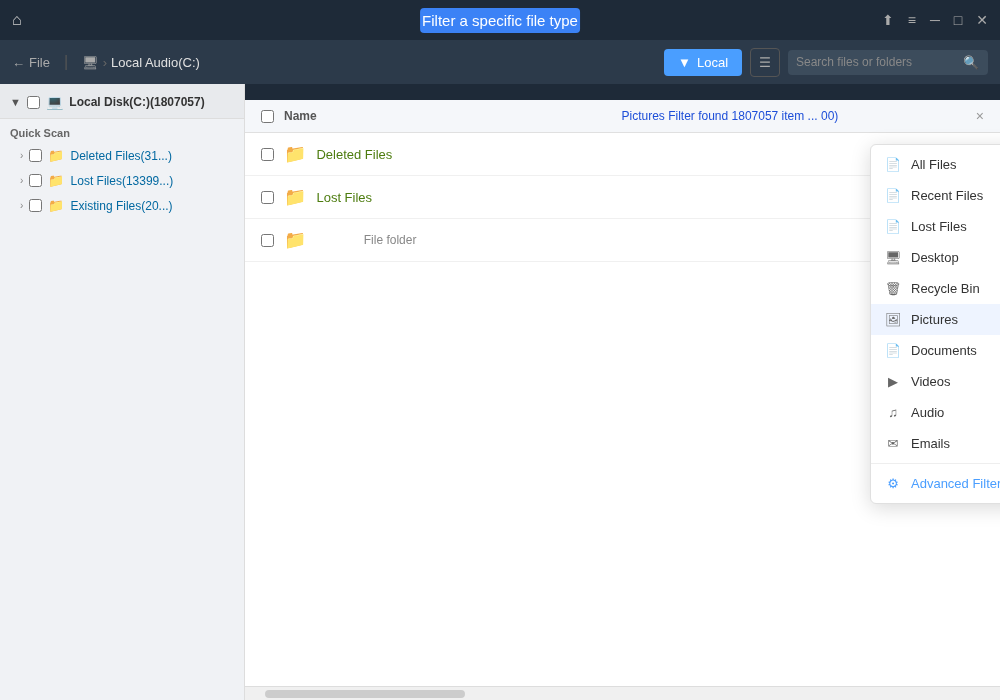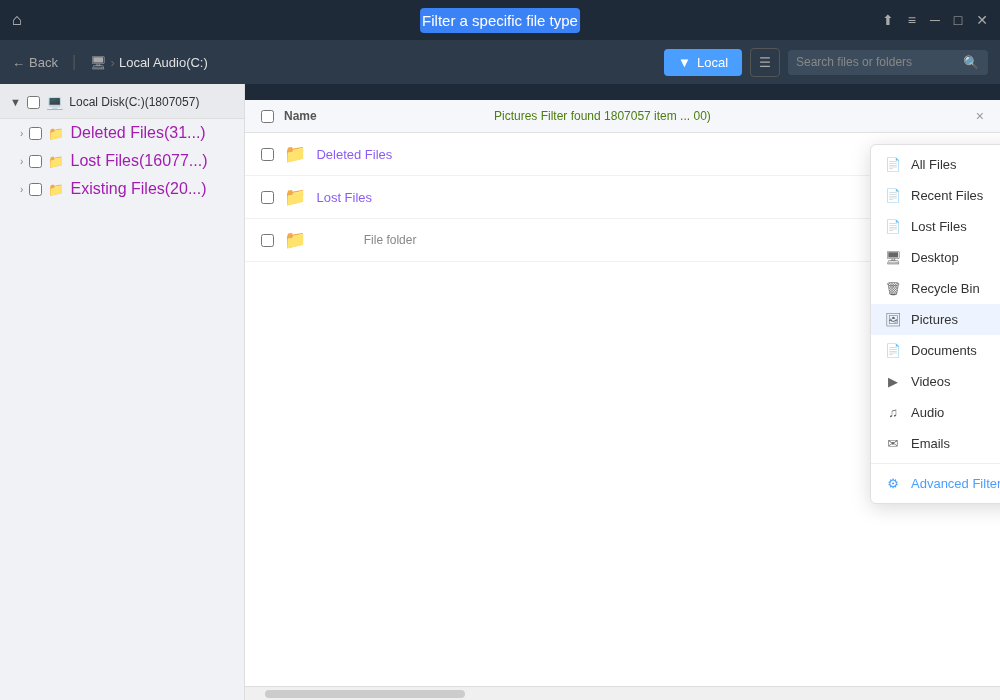--- a/index.html
+++ b/index.html
@@ -101,32 +101,32 @@
       display: flex;
       align-items: center;
       gap: 6px;
       padding: 10px 10px 8px;
       background: #e8eaed;
       border-bottom: 1px solid #ddd;
     }
     .sidebar-chevron { font-size: 11px; color: #555; cursor: pointer; }
     .sidebar-checkbox { cursor: pointer; }
     .sidebar-folder-icon { font-size: 14px; }
-    .sidebar-drive-label { font-size: 12px; font-weight: 400; color: #333; flex: 1; }
+    .sidebar-drive-label { font-size: 12px; font-weight: 700; color: #333; flex: 1; }
 
     .sidebar-section-label { font-size: 11px; color: #666; padding: 8px 10px 4px; font-weight: 600; }
     .sidebar-item {
       display: flex;
       align-items: center;
       gap: 6px;
       padding: 5px 10px 5px 20px;
       cursor: pointer;
     }
     .sidebar-item-icon { font-size: 13px; color: #e8a020; }
-    .sidebar-item-label { font-size: 16px; color: #a21caf; flex: 1; }
+    .sidebar-item-label { font-size: 12px; color: #0369a1; flex: 1; }
     .sidebar-expand { font-size: 10px; color: #888; }
 
     
     .file-area {
       flex: 1;
       display: flex;
       flex-direction: column;
       background: white;
       position: relative;
       margin-top: 16px;
@@ -134,35 +134,35 @@
     .file-list-header {
       display: flex;
       align-items: center;
       background: #f5f7fa;
       border-bottom: 1px solid #e0e0e0;
       padding: 8px 16px;
       gap: 10px;
     }
     .file-list-header-checkbox { cursor: pointer; }
     .file-list-header-name { font-size: 12px; font-weight: 600; color: #555; flex: 0 0 200px; }
-    .file-list-header-info { font-size: 12px; color: #4d7c0f; flex: 1; }
+    .file-list-header-info { font-size: 12px; color: #1d4ed8; flex: 1; text-align: center; }
     .file-list-header-close { margin-left: auto; color: #999; cursor: pointer; font-size: 14px; }
 
     .file-list { flex: 1; overflow-y: auto; }
     .file-row {
       display: flex;
       align-items: center;
       padding: 10px 16px;
       border-bottom: 1px solid #f0f0f0;
       gap: 10px;
       cursor: pointer;
     }
     .file-row-checkbox { cursor: pointer; }
     .file-row-icon { font-size: 18px; color: #e8a020; }
-    .file-row-name { font-size: 13px; color: #8b5cf6; flex: 1; }
+    .file-row-name { font-size: 13px; color: #4d7c0f; flex: 1; }
     .file-row-type { font-size: 12px; color: #888; width: 100px; text-align: right; }
 
     
     .scrollbar-area {
       height: 14px;
       background: #f0f0f0;
       border-top: 1px solid #ddd;
       position: relative;
     }
     .scrollbar-thumb {
@@ -217,21 +217,21 @@
     <span>≡</span>
     <span>─</span>
     <span>□</span>
     <span>✕</span>
   </div>
 </div>
 
 <div class="nav-bar">
   <div class="nav-back">
     <span>←</span>
-    <span>Back</span>
+    <span>File</span>
   </div>
   <span class="nav-separator">|</span>
   <div class="breadcrumb">
     <span class="breadcrumb-folder">🖥</span>
     <span class="breadcrumb-arrow">›</span>
     <span class="breadcrumb-current">Local Audio(C:)</span>
   </div>
   <div class="nav-right">
     <button class="filter-btn">
       <span>▼</span>
@@ -250,34 +250,35 @@
 <div class="main">
 
   <div class="sidebar">
     <div class="sidebar-header">
       <span class="sidebar-chevron">▼</span>
       <input type="checkbox" class="sidebar-checkbox" style="">
       <span class="sidebar-folder-icon">💻</span>
       <span class="sidebar-drive-label">Local Disk(C:)(1807057)</span>
     </div>
 
+    <div class="sidebar-section-label">Quick Scan</div>
 
     <div class="sidebar-item">
       <span class="sidebar-expand">›</span>
       <input type="checkbox" class="sidebar-checkbox" style="">
       <span class="sidebar-item-icon">📁</span>
       <span class="sidebar-item-label">Deleted Files(31...)</span>
     </div>
 
 
     <div class="sidebar-item">
       <span class="sidebar-expand">›</span>
       <input type="checkbox" class="sidebar-checkbox" style="">
       <span class="sidebar-item-icon">📁</span>
-      <span class="sidebar-item-label">Lost Files(16077...)</span>
+      <span class="sidebar-item-label">Lost Files(13399...)</span>
     </div>
 
     <div class="sidebar-item">
       <span class="sidebar-expand">›</span>
       <input type="checkbox" class="sidebar-checkbox" style="">
       <span class="sidebar-item-icon">📁</span>
       <span class="sidebar-item-label">Existing Files(20...)</span>
     </div>
   </div>
 

